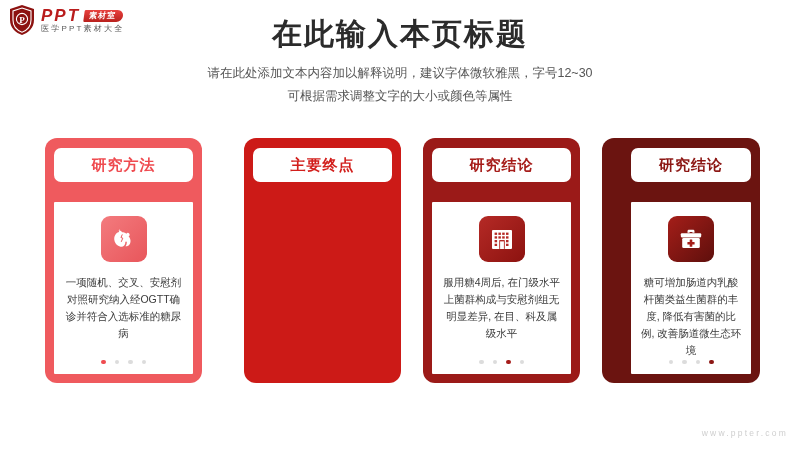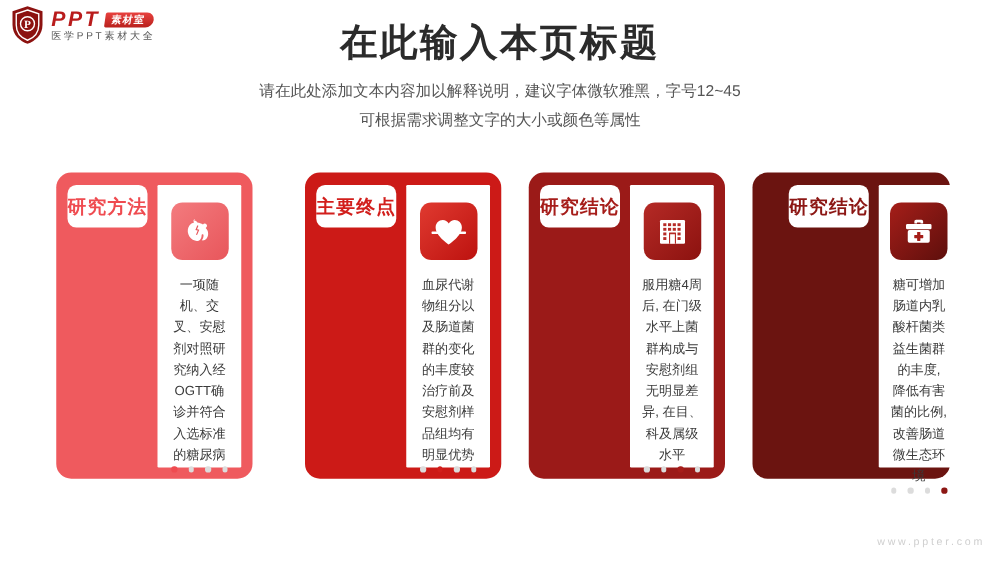--- a/index.html
+++ b/index.html
@@ -53,21 +53,21 @@
 
   
   .cards{
     position:absolute; left:45px; top:138px;
     width:715px; display:flex; gap:22px;
   }
   .card{
     width:163px; height:245px;
     border-radius:12px;
     padding:10px 9px 9px 9px;
-    display:flex; flex-direction:row; gap:8px;
+    display:flex; flex-direction:column; gap:20px;
   }
   .card-head{
     background:#ffffff; border-radius:7px;
     height:34px; display:flex; align-items:center; justify-content:center;
     font-size:15px; font-weight:bold; letter-spacing:1px;
     flex:0 0 auto;
   }
   .card-body{
     background:#ffffff; border-radius:1px; flex:1 1 auto;
     display:flex; flex-direction:column; align-items:center;
@@ -113,21 +113,21 @@
     <div class="logo-row1">
       <span class="logo-ppt">PPT</span>
       <span class="logo-badge">素材室</span>
     </div>
     <div class="logo-sub">医学PPT素材大全</div>
   </div>
 </div>
 
 <div class="page-title">在此输入本页标题</div>
 <div class="page-sub">
-  <div>请在此处添加文本内容加以解释说明，建议字体微软雅黑，字号12~45</div>
+  <div>请在此处添加文本内容加以解释说明，建议字体微软雅黑，字号12~30</div>
   <div>可根据需求调整文字的大小或颜色等属性</div>
 </div>
 
 <div class="cards">
 
   <div class="card" style="background: rgb(239, 90, 94);">
     <div class="card-head" style="color: rgb(239, 75, 80);">
       <span>研究方法</span>
     </div>
     <div class="card-body">
@@ -145,37 +145,20 @@
         <span class="dot"></span>
         <span class="dot"></span>
         <span class="dot"></span>
       </div>
     </div>
   </div>
 
   <div class="card" style="background: rgb(204, 26, 23); margin-left: 20px;">
     <div class="card-head" style="color: rgb(210, 31, 28);">
       <span>主要终点</span>
-    </div>
-    <div class="card-body">
-      <div class="icon-tile" style="background: linear-gradient(135deg, rgb(224, 58, 48) 0%, rgb(189, 18, 15) 100%);">
-        <span>
-          <svg width="28" height="26" viewBox="0 0 28 26" fill="#ffffff">
-            <path d="M14 23.5S3.5 16.6 3.5 9.9c0-3.4 2.6-5.9 5.7-5.9 2 0 3.7 1.1 4.8 2.7 1.1-1.6 2.8-2.7 4.8-2.7 3.1 0 5.7 2.5 5.7 5.9 0 6.7-10.5 13.6-10.5 13.6z"></path>
-            <path d="M1 14.2h5.6l2.1-4.4 3 8.3 2.5-5.3 1.7 3 1.6-1.6H27" fill="none" stroke="#ffffff" stroke-width="1.9" stroke-linecap="round" stroke-linejoin="round"></path>
-          </svg>
-        </span>
-      </div>
-      <div class="card-text">血尿代谢物组分以及肠道菌群的变化的丰度较治疗前及安慰剂样品组均有明显优势</div>
-      <div class="dots">
-        <span class="dot"></span>
-        <span class="dot on" style="background: rgb(210, 31, 28);"></span>
-        <span class="dot"></span>
-        <span class="dot"></span>
-      </div>
     </div>
   </div>
 
   <div class="card" style="background: rgb(155, 26, 24);">
     <div class="card-head" style="color: rgb(166, 29, 26);">
       <span>研究结论</span>
     </div>
     <div class="card-body">
       <div class="icon-tile" style="background: linear-gradient(135deg, rgb(181, 42, 38) 0%, rgb(140, 18, 15) 100%);">
         <span>

